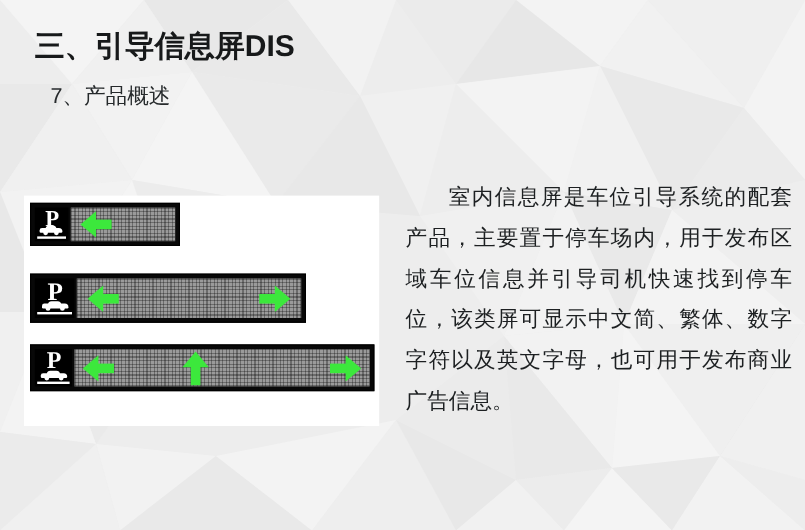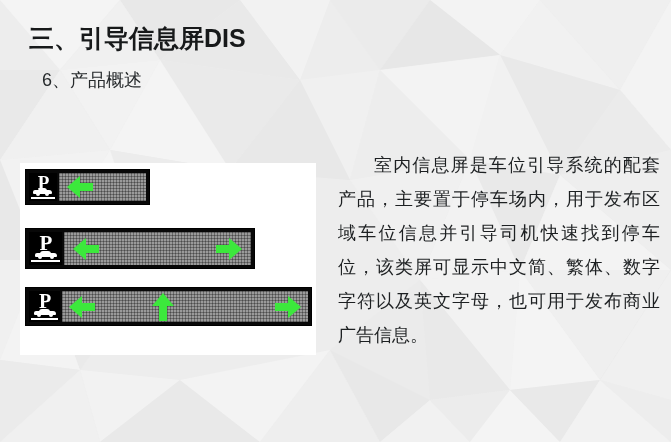--- a/index.html
+++ b/index.html
@@ -209,21 +209,21 @@
       <polygon points="430,400 510,390 470,442" fill="#ececec"></polygon>
       <polygon points="470,442 510,390 560,442" fill="#f4f4f4"></polygon>
       <polygon points="510,390 600,380 560,442" fill="#e9e9e9"></polygon>
       <polygon points="560,442 600,380 671,442" fill="#f2f2f2"></polygon>
       <polygon points="600,380 671,400 671,442" fill="#ededed"></polygon>
       <polygon points="671,400 671,270 600,380" fill="#f0f0f0"></polygon>
     </g>
   </svg>
 
   <div class="title">三、引导信息屏DIS</div>
-  <div class="subtitle">6、产品概述</div>
+  <div class="subtitle">7、产品概述</div>
 
   <div class="panel"></div>
 
   <div class="sign" id="sign-1">
     <div class="p-plate">
       <div class="p-letter">P</div>
       <div class="car-row">
         <div class="car">
           <div class="car-roof"></div>
             <div class="car-body"></div>

